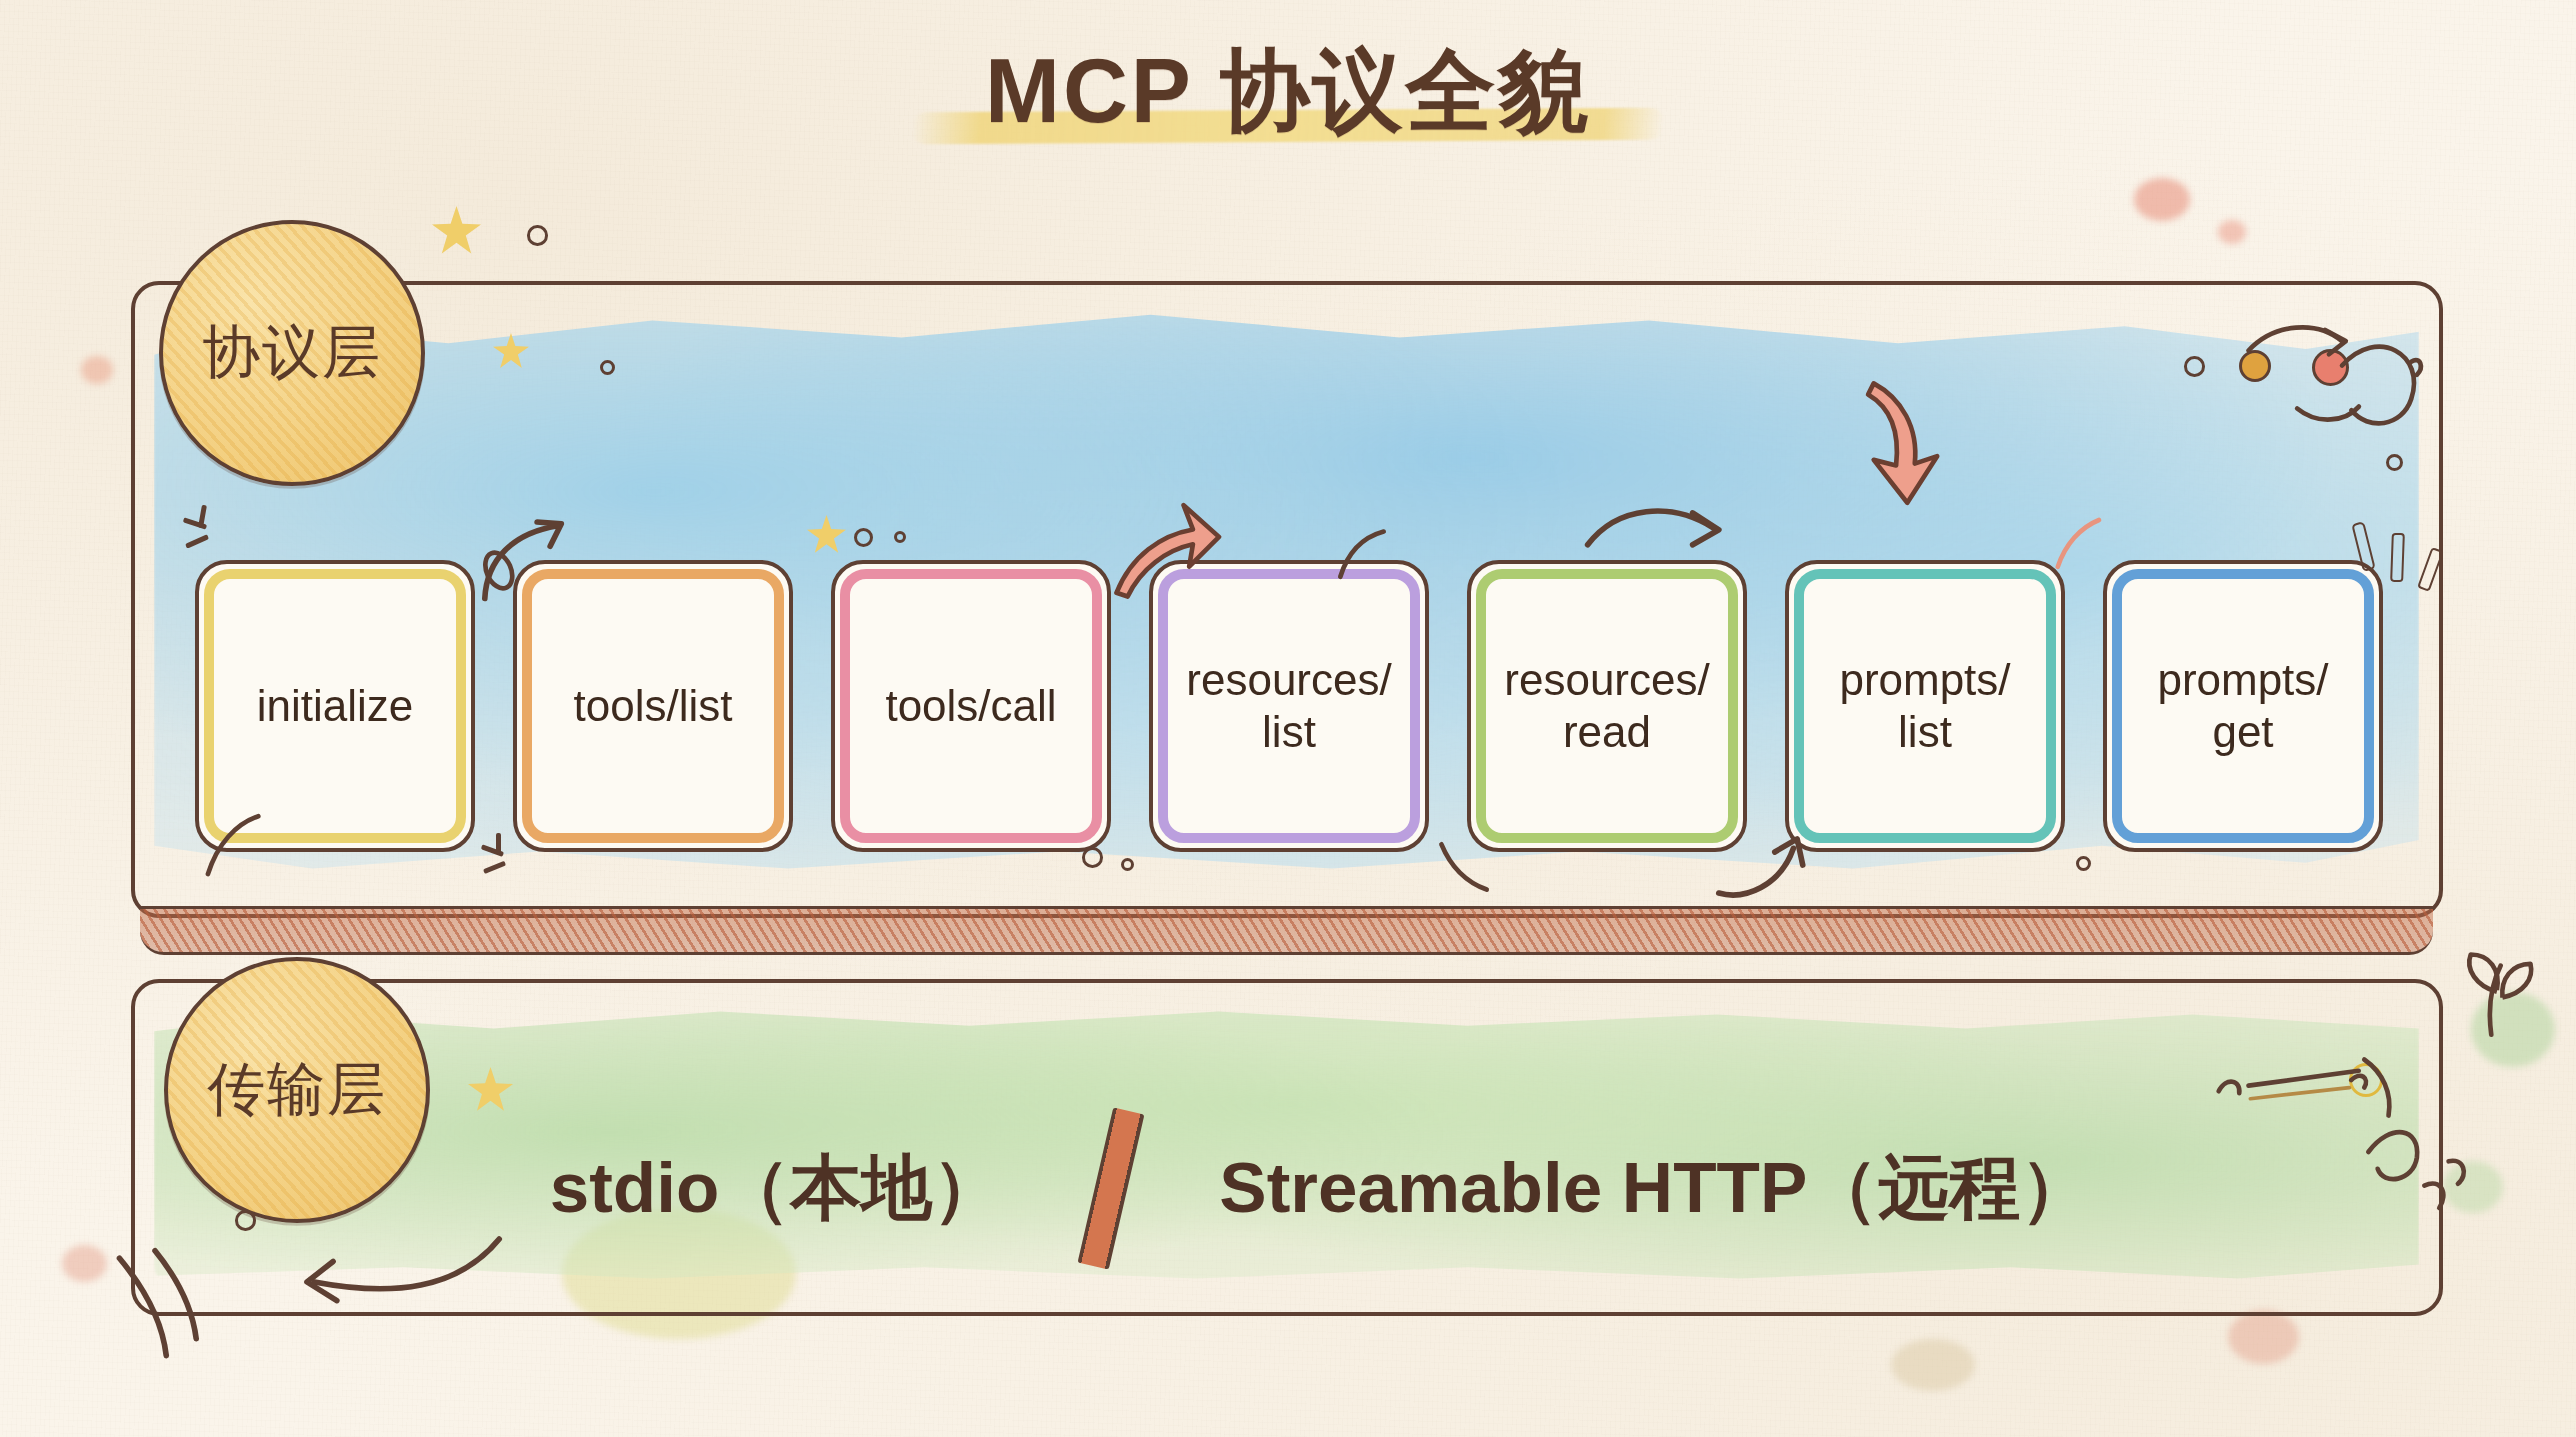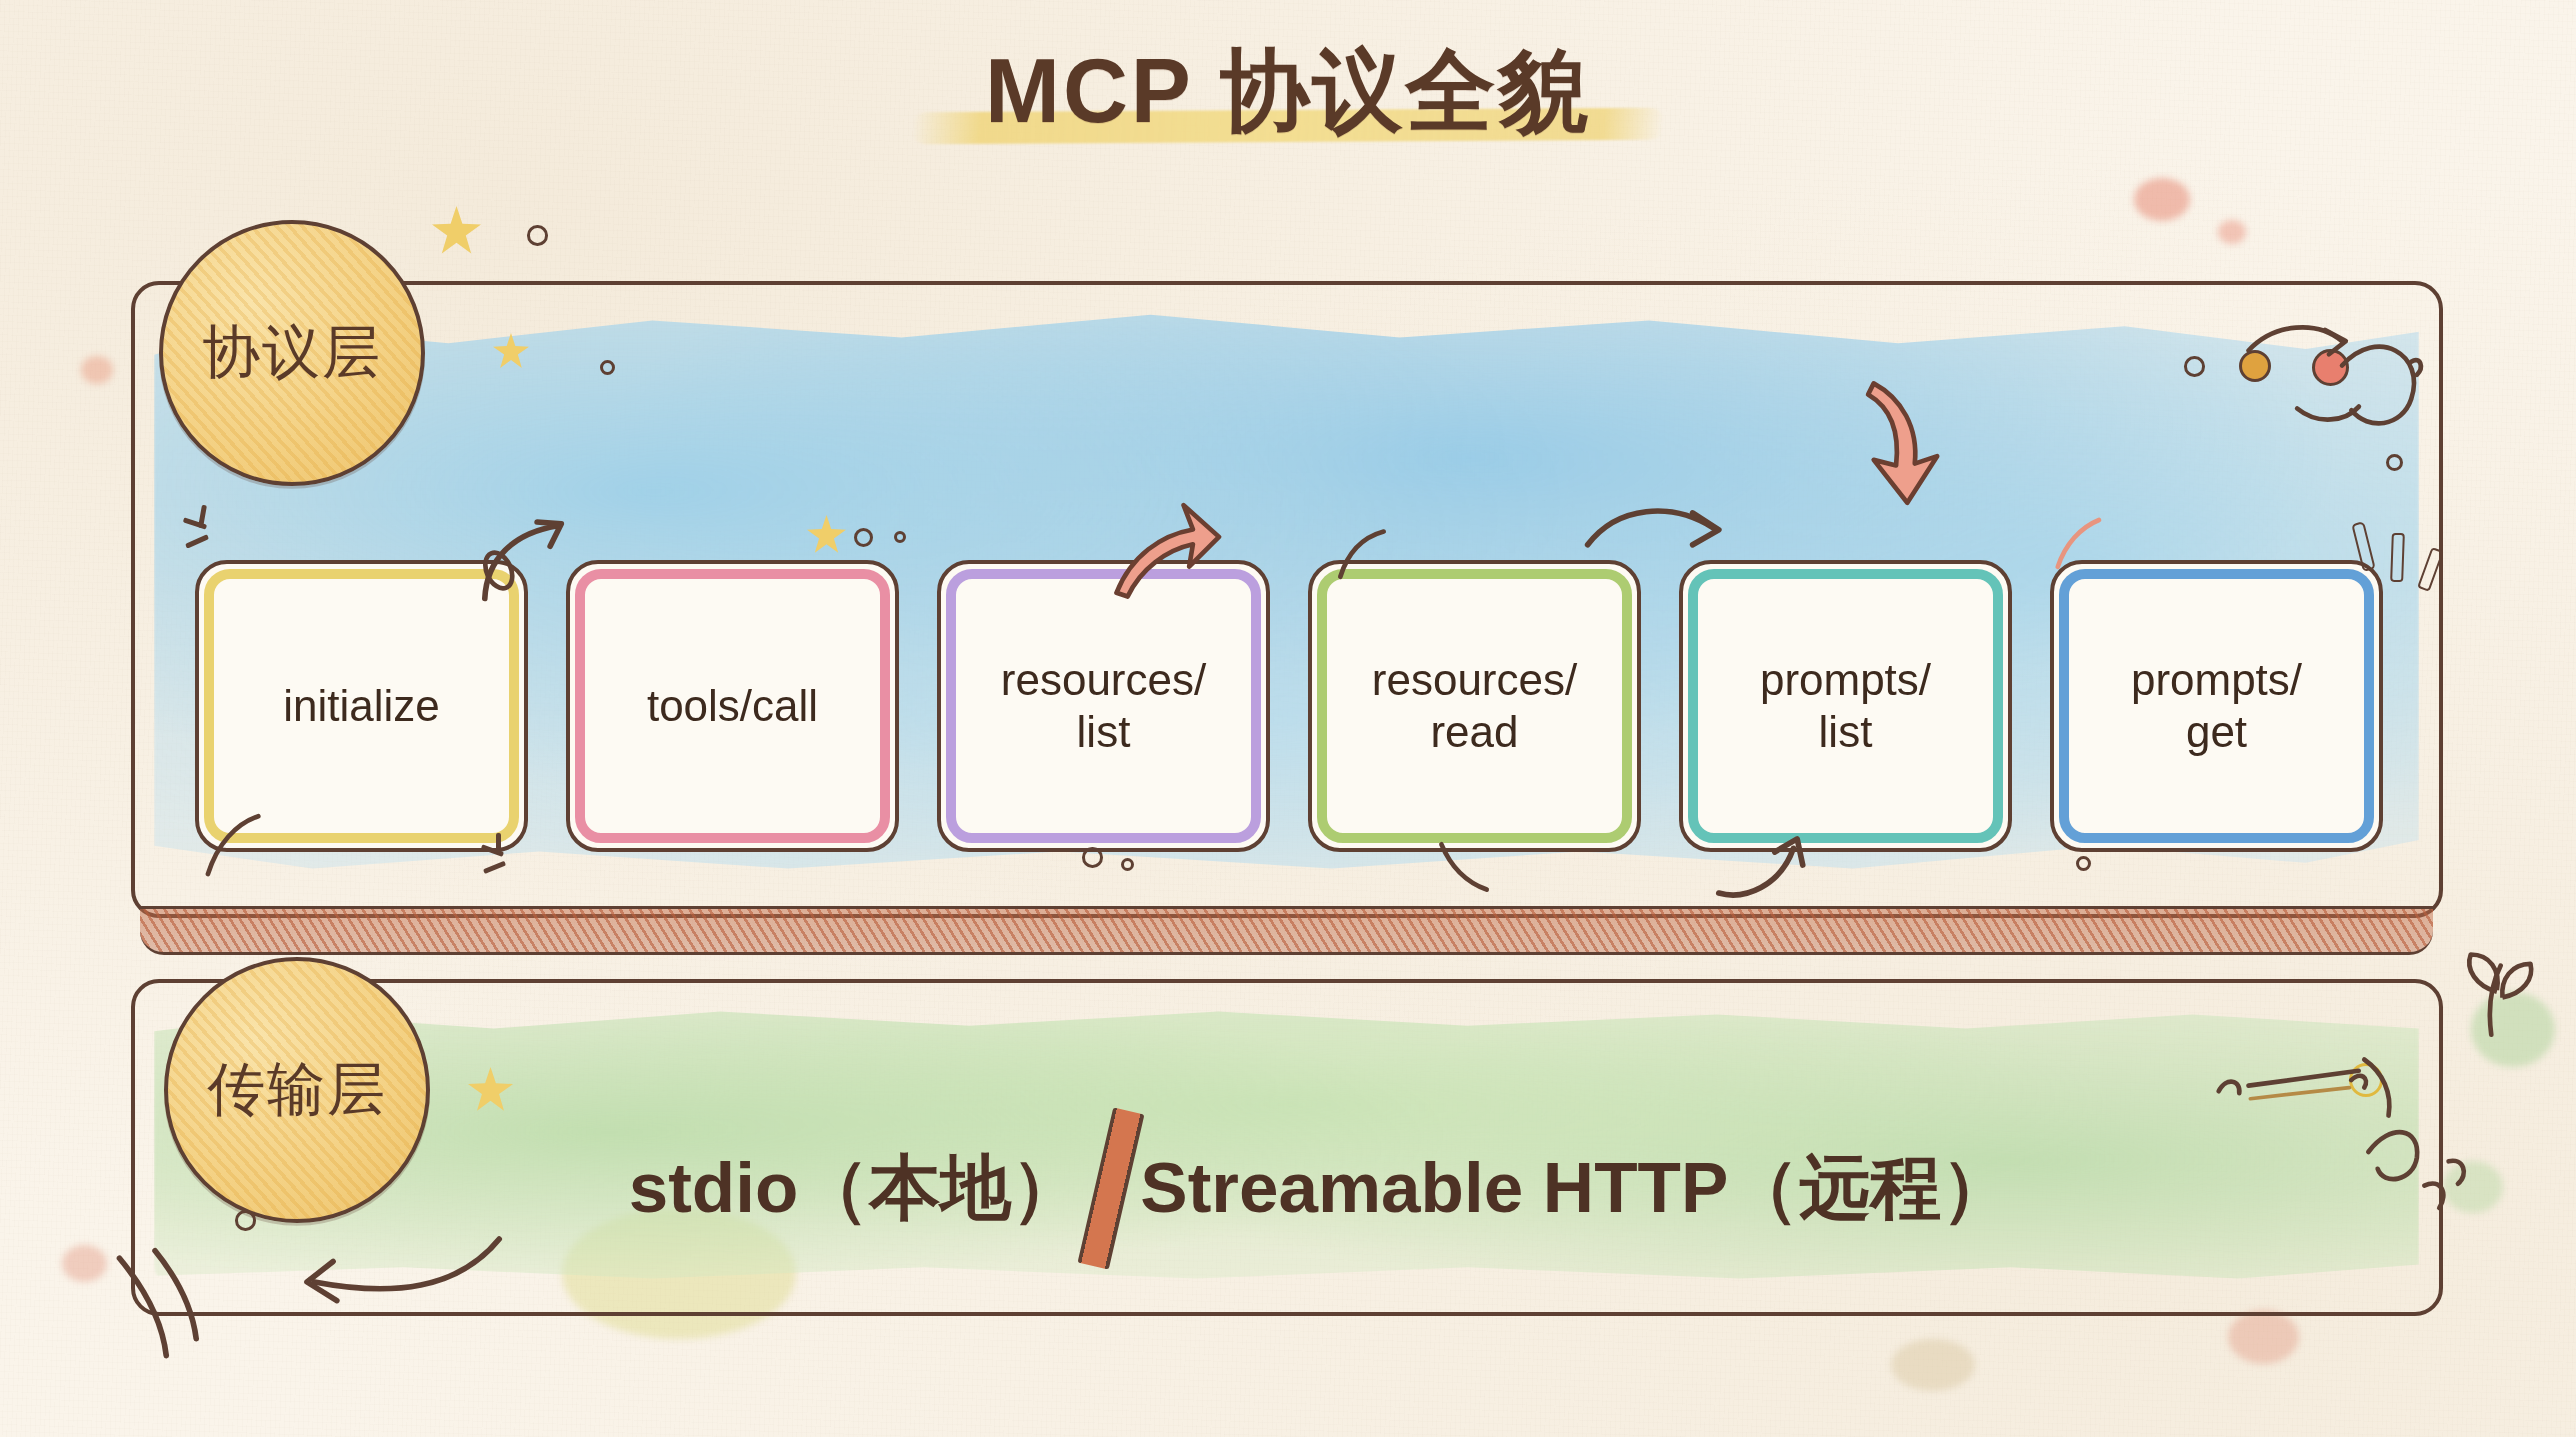--- a/index.html
+++ b/index.html
@@ -169,21 +169,21 @@
   .card-label{
     position:relative; z-index:2;
     font-size:44px; line-height:1.18; color:#3d2a1e;
     white-space:pre-line;
   }
 
   
   .transport-line{
     position:absolute; z-index:16;
     left:403px; top:1109px; width:1835px;
-    display:flex; align-items:center; justify-content:center; 
+    display:flex; align-items:center; justify-content:center; gap:79px;
     font-size:71px; font-weight:700; color:#4e3225;
     white-space:nowrap;
   }
   .slash{
     position:relative;
     width:58px; height:159px;
     flex:0 0 auto;
   }
   .slash i{
     position:absolute; left:50%; top:0; height:100%; width:32px;
@@ -242,20 +242,24 @@
 
   <div class="frame" id="protocol-frame"></div>
   <div class="shadow-band"></div>
   <div class="frame" id="transport-frame"></div>
 
 
   <div class="cards" id="cards">
       <div class="card" style="color: rgb(232, 208, 103);">
         <div class="card-ring"></div>
         <div class="card-label">initialize</div>
+      </div>
+      <div class="card" style="color: rgb(232, 163, 92);">
+        <div class="card-ring"></div>
+        <div class="card-label">tools/list</div>
       </div>
       <div class="card" style="color: rgb(232, 137, 159);">
         <div class="card-ring"></div>
         <div class="card-label">tools/call</div>
       </div>
       <div class="card" style="color: rgb(183, 154, 220);">
         <div class="card-ring"></div>
         <div class="card-label">resources/
 list</div>
       </div>

